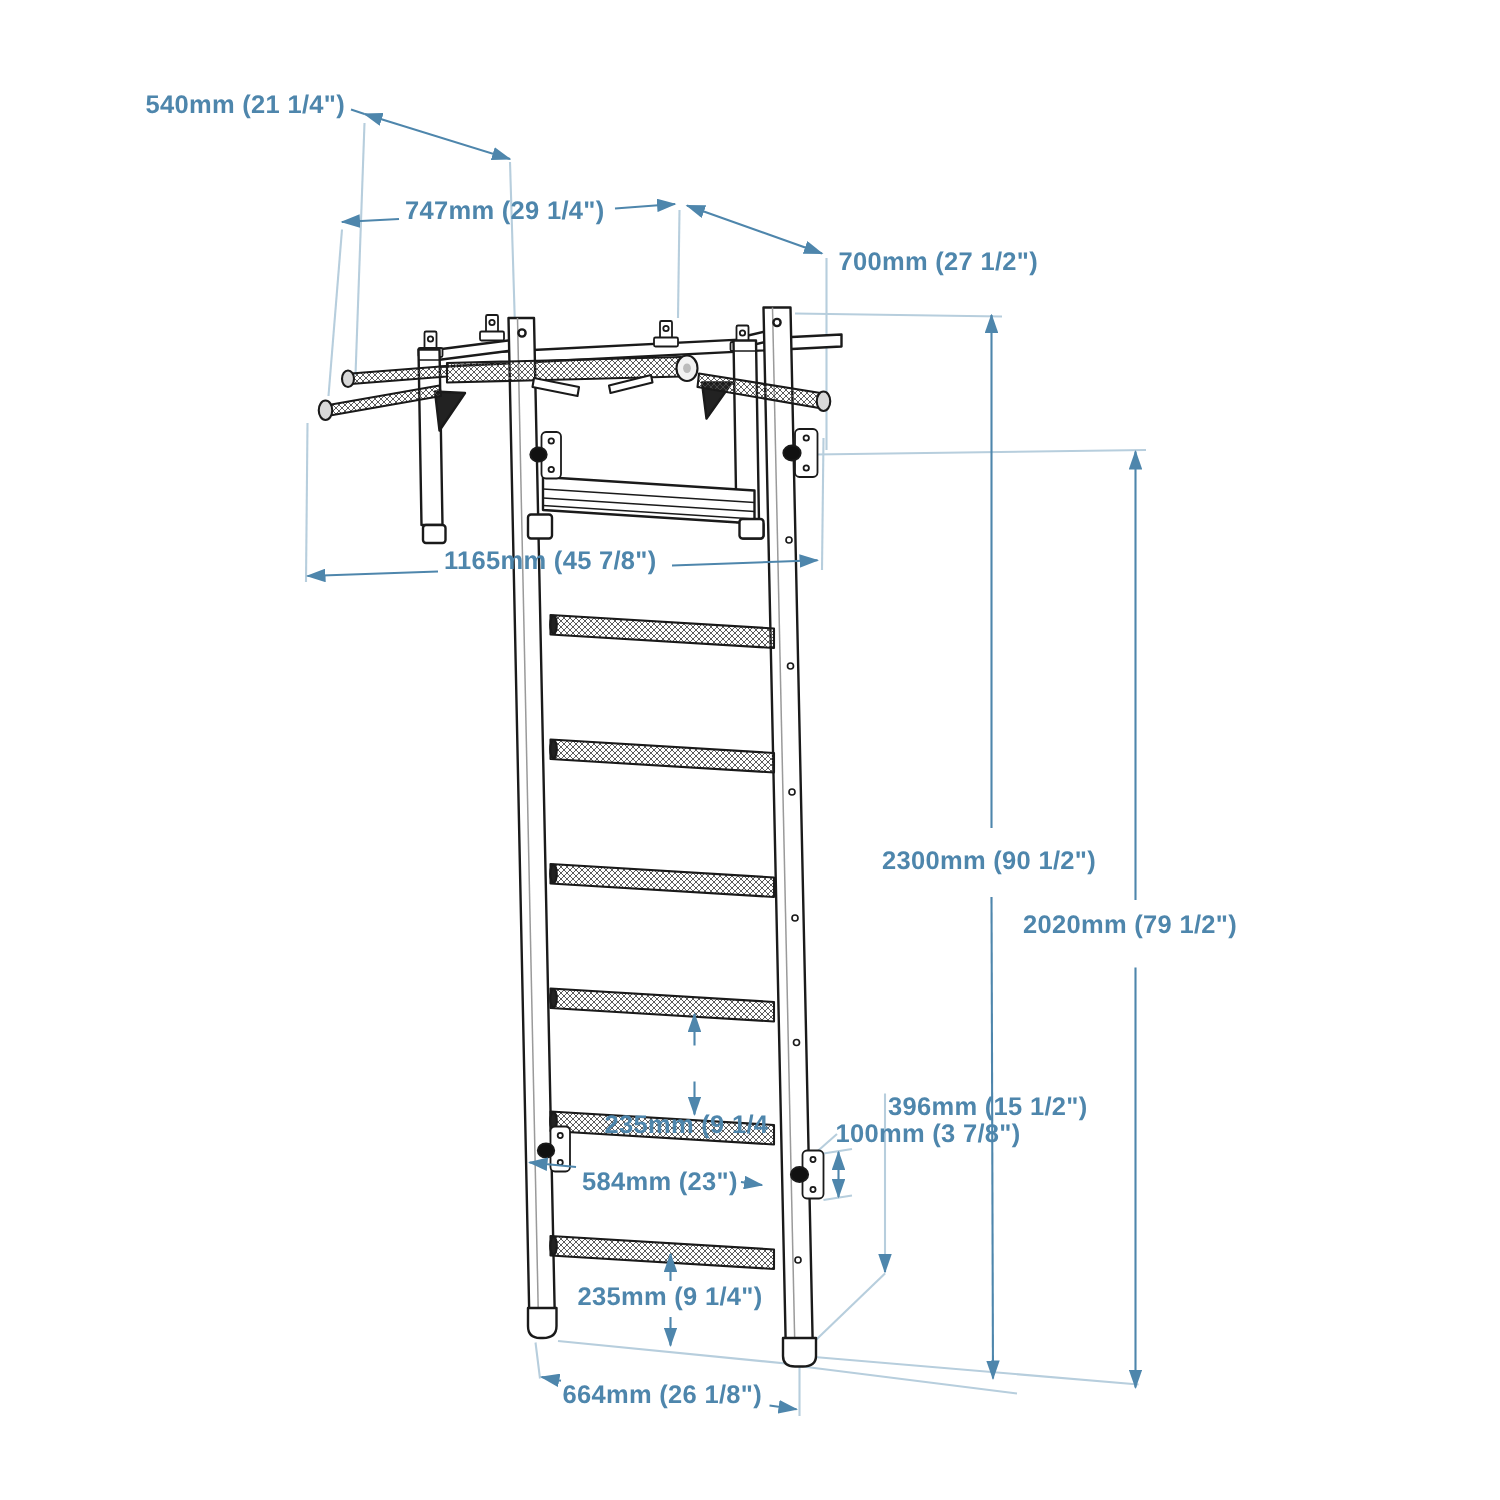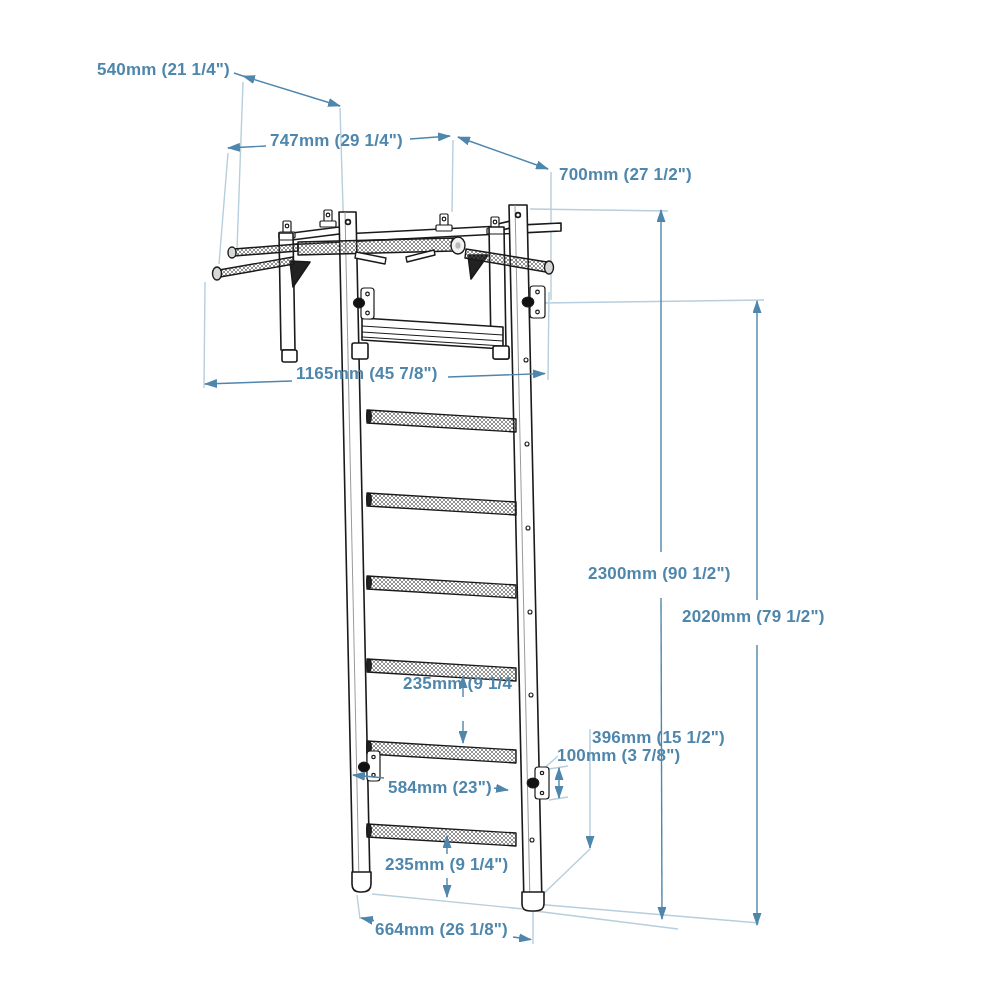--- a/index.html
+++ b/index.html
@@ -8,21 +8,21 @@
   .stage svg{position:absolute;left:0;top:0;}
   .dim-label{position:absolute;white-space:nowrap;font-size:17px;line-height:19px;
              font-weight:600;color:#4e86ac;letter-spacing:.2px;}
   
   .lb-540 {left:97px; top:60px;}
   .lb-747 {left:270px;top:131px;}
   .lb-700 {left:559px;top:165px;}
   .lb-1165{left:296px;top:364px;}
   .lb-2300{left:588px;top:564px;}
   .lb-2020{left:682px;top:607px;}
-  .lb-235u{left:403px;top:674px;}
+  .lb-235u{left:403px;top:740px;}
   .lb-396 {left:592px;top:728px;}
   .lb-100 {left:557px;top:746px;}
   .lb-584 {left:388px;top:778px;}
   .lb-235l{left:385px;top:855px;}
   .lb-664 {left:375px;top:920px;}
 </style>
 </head>
 <body>
 
 <div class="stage">

